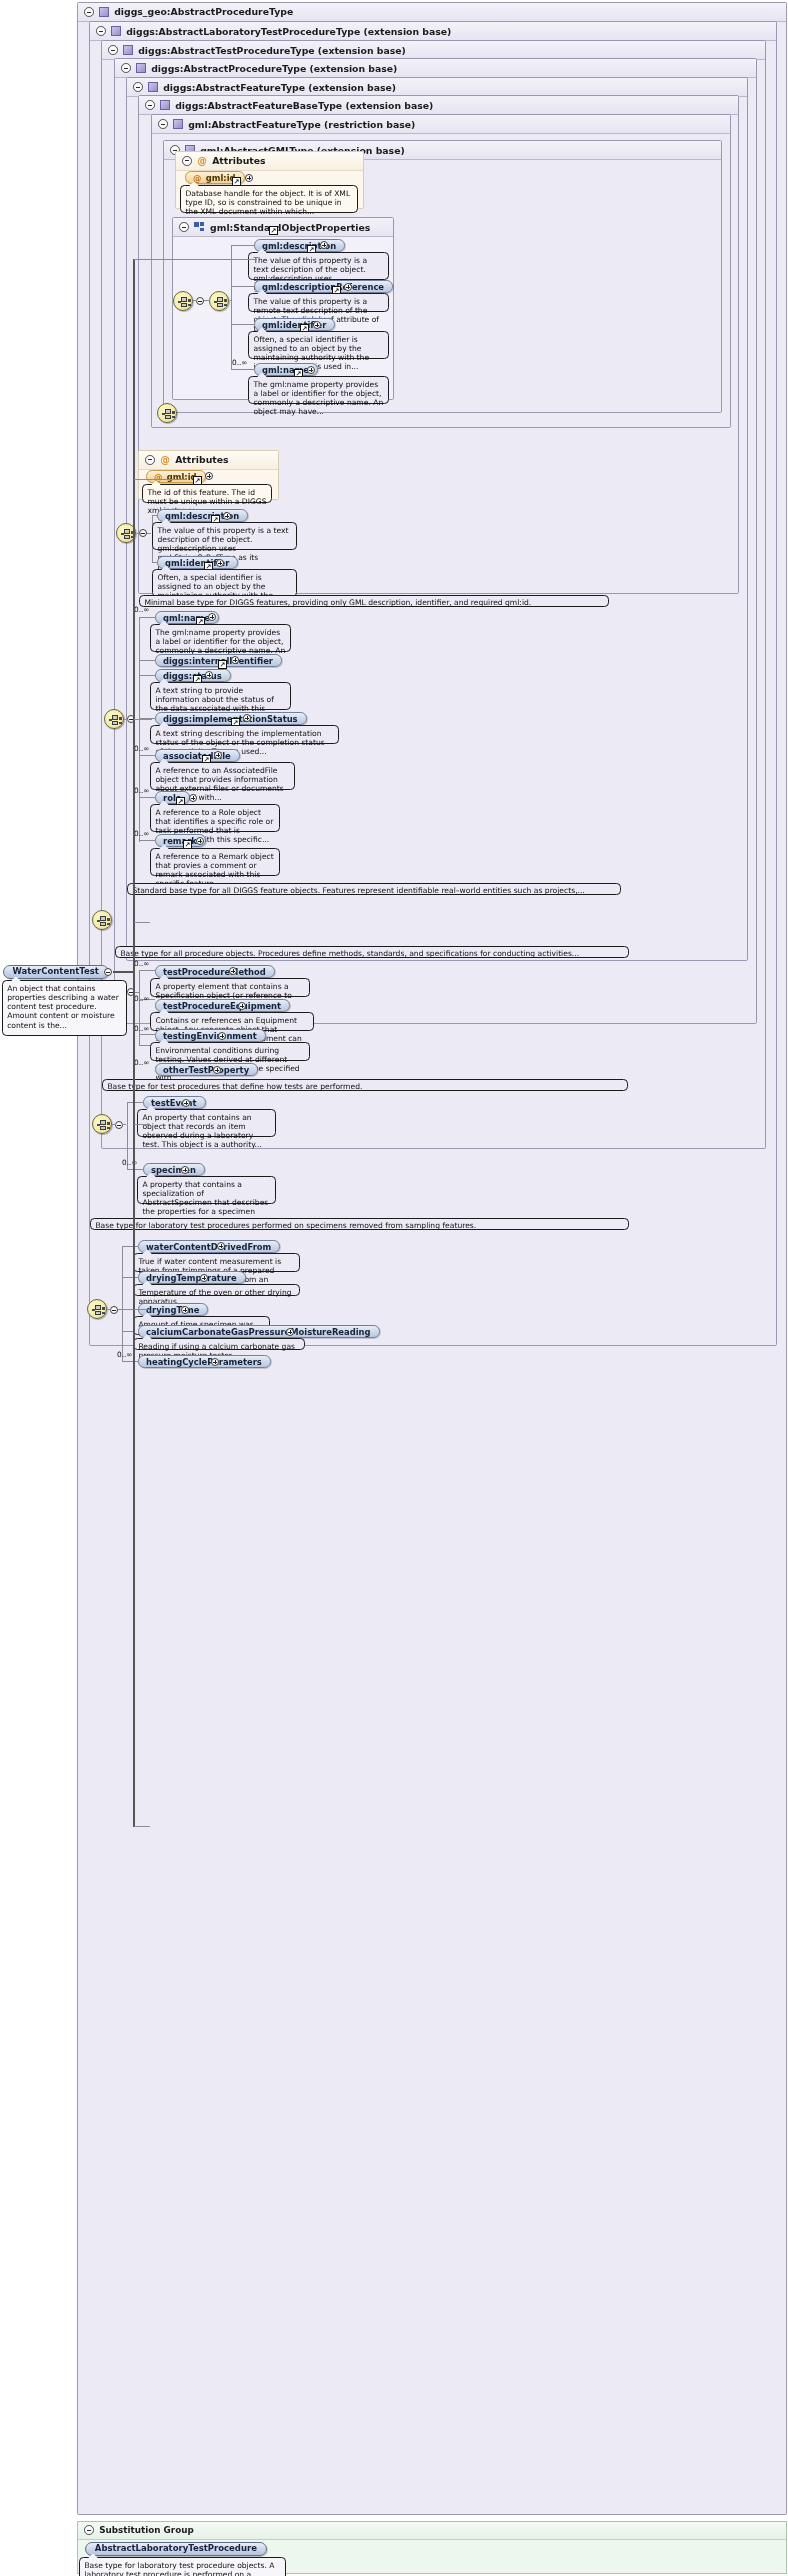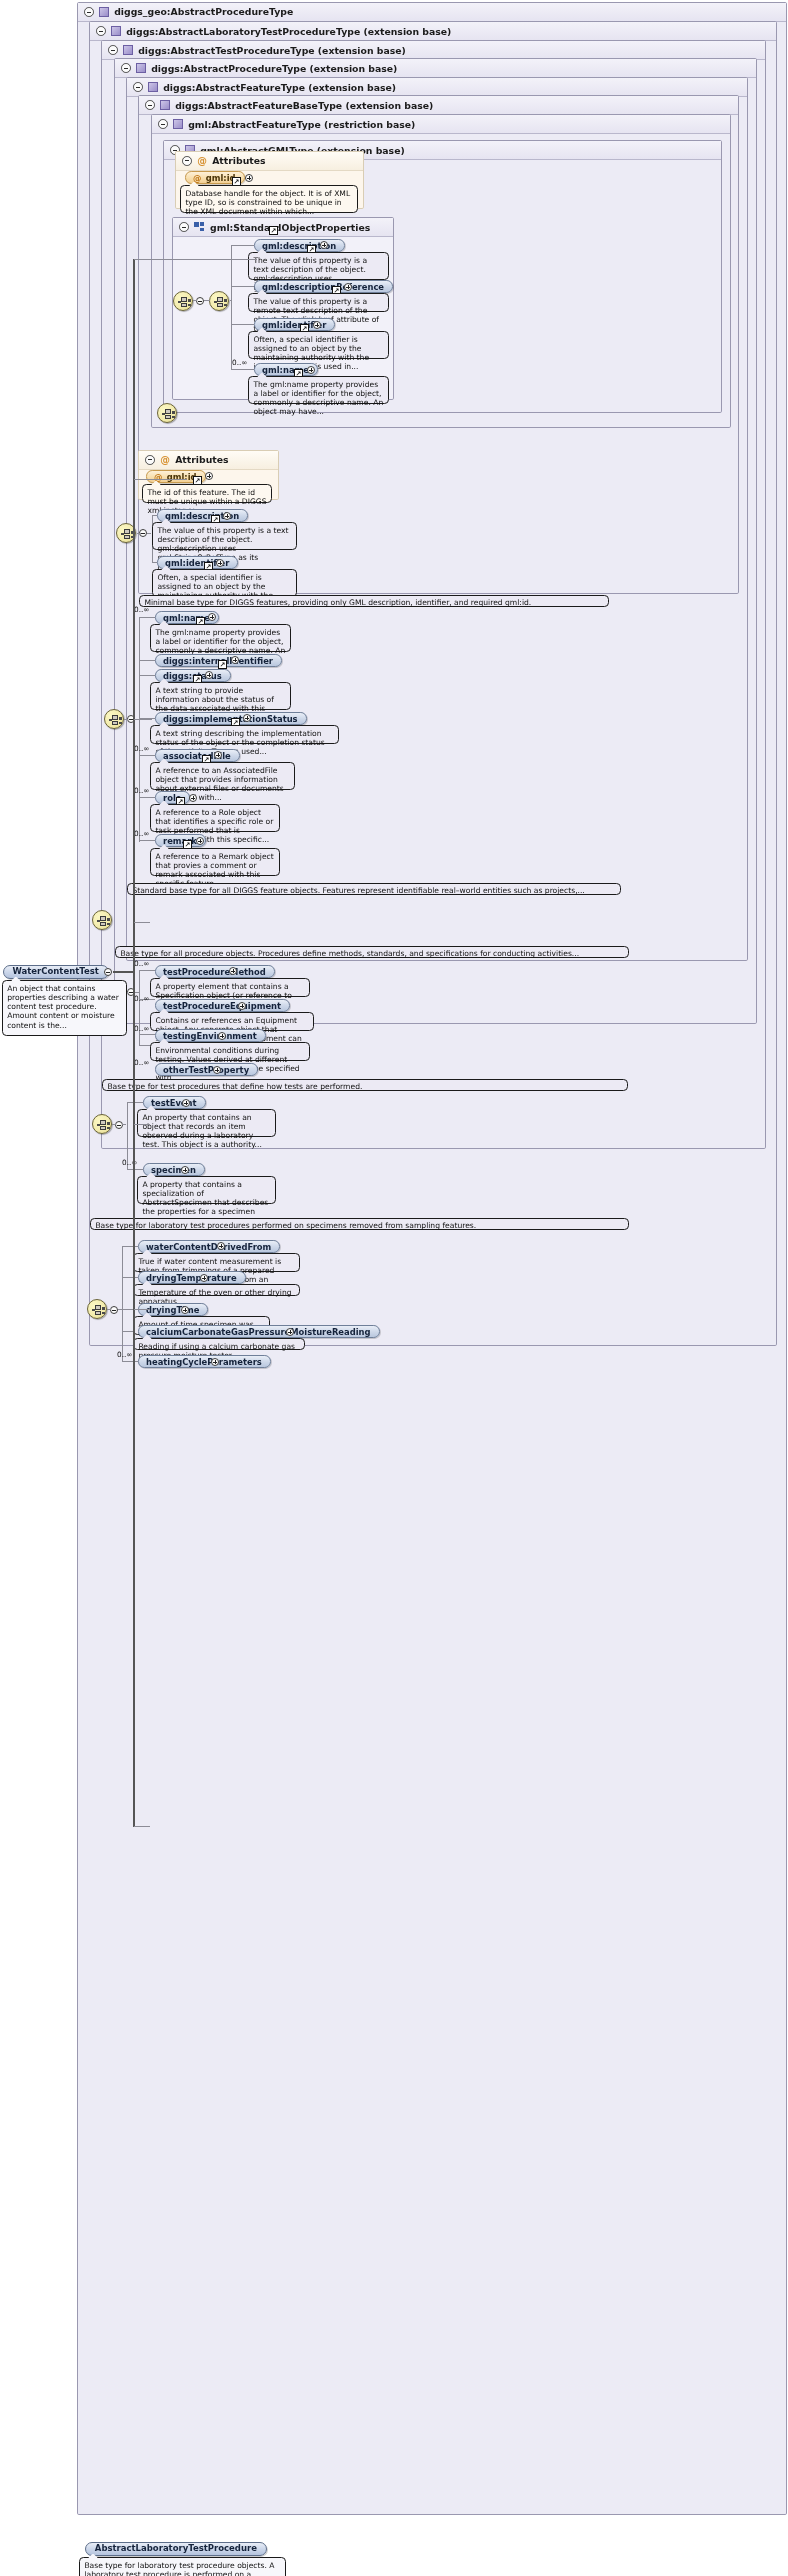--- a/index.html
+++ b/index.html
@@ -629,19 +629,25 @@
   <div class="ln h thick" style="left:113px; top:971px; width:21px;"></div>
   <div class="ln v dark" style="left:133px; top:259px; height:1568px; width:1.8px;"></div>
   <div class="ln h" style="left:134px; top:259px; width:123px;"></div>
   <div class="ln h" style="left:134px; top:479px; width:53px;"></div>
   <div class="ln h" style="left:134px; top:719px; width:17.6px;"></div>
   <div class="ln h" style="left:134px; top:922px; width:16px;"></div>
   <div class="ln h" style="left:134px; top:1124px; width:16px;"></div>
   <div class="ln h" style="left:134px; top:1309px; width:16px;"></div>
   <div class="ln h" style="left:134px; top:1826px; width:16px;"></div>
 
+  <div class="sgbox" style="left:77px; top:2521px; width:710px; height:53px;">
+    <div class="sghead">
+      <span class="minus"></span>
+      <span>Substitution Group</span>
+    </div>
+  </div>
   <div class="rootpill" style="left:85px; top:2542px;">
     <span>AbstractLaboratoryTestProcedure</span>
   </div>
   <div class="doc" style="left:79px; top:2557px; width:207px; height:28px;">Base type for laboratory test procedure objects. A laboratory test procedure is performed on a specimen derived from a...</div>
 
 </div>
 
 
 </body></html>

